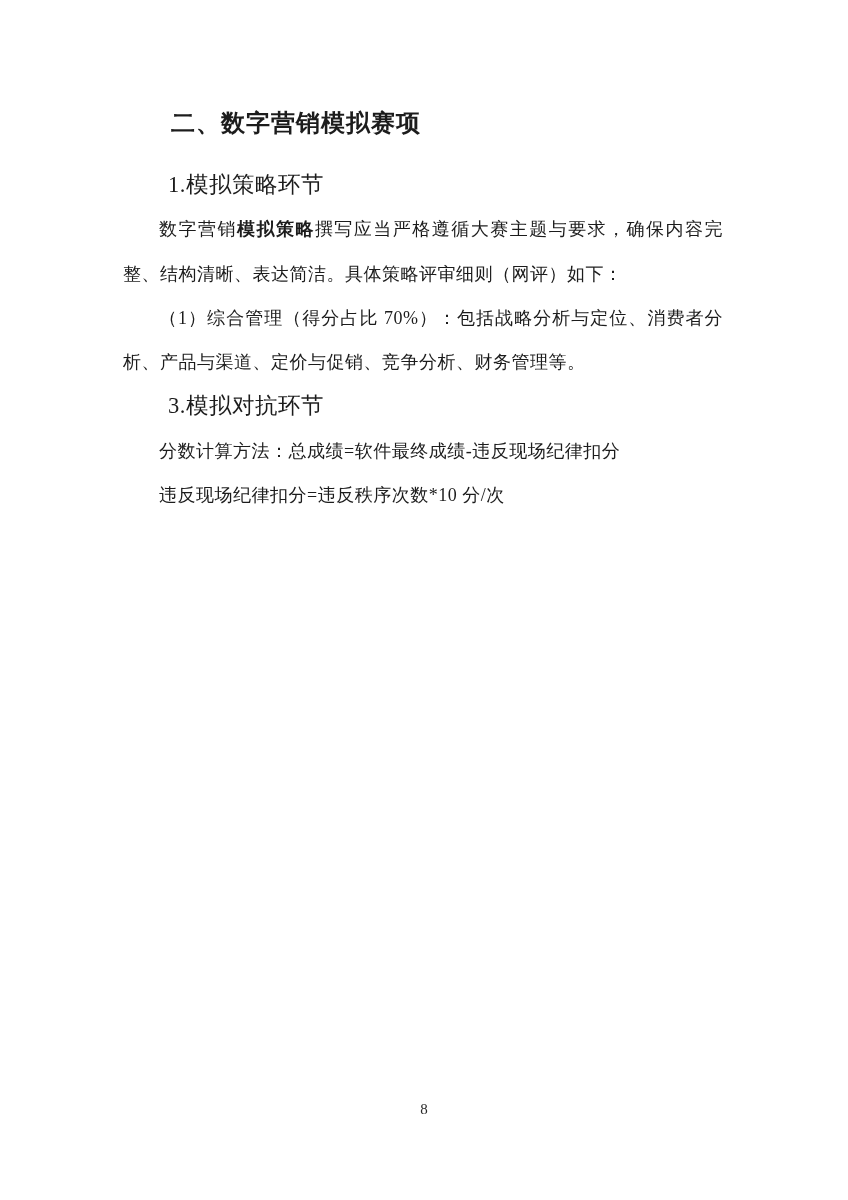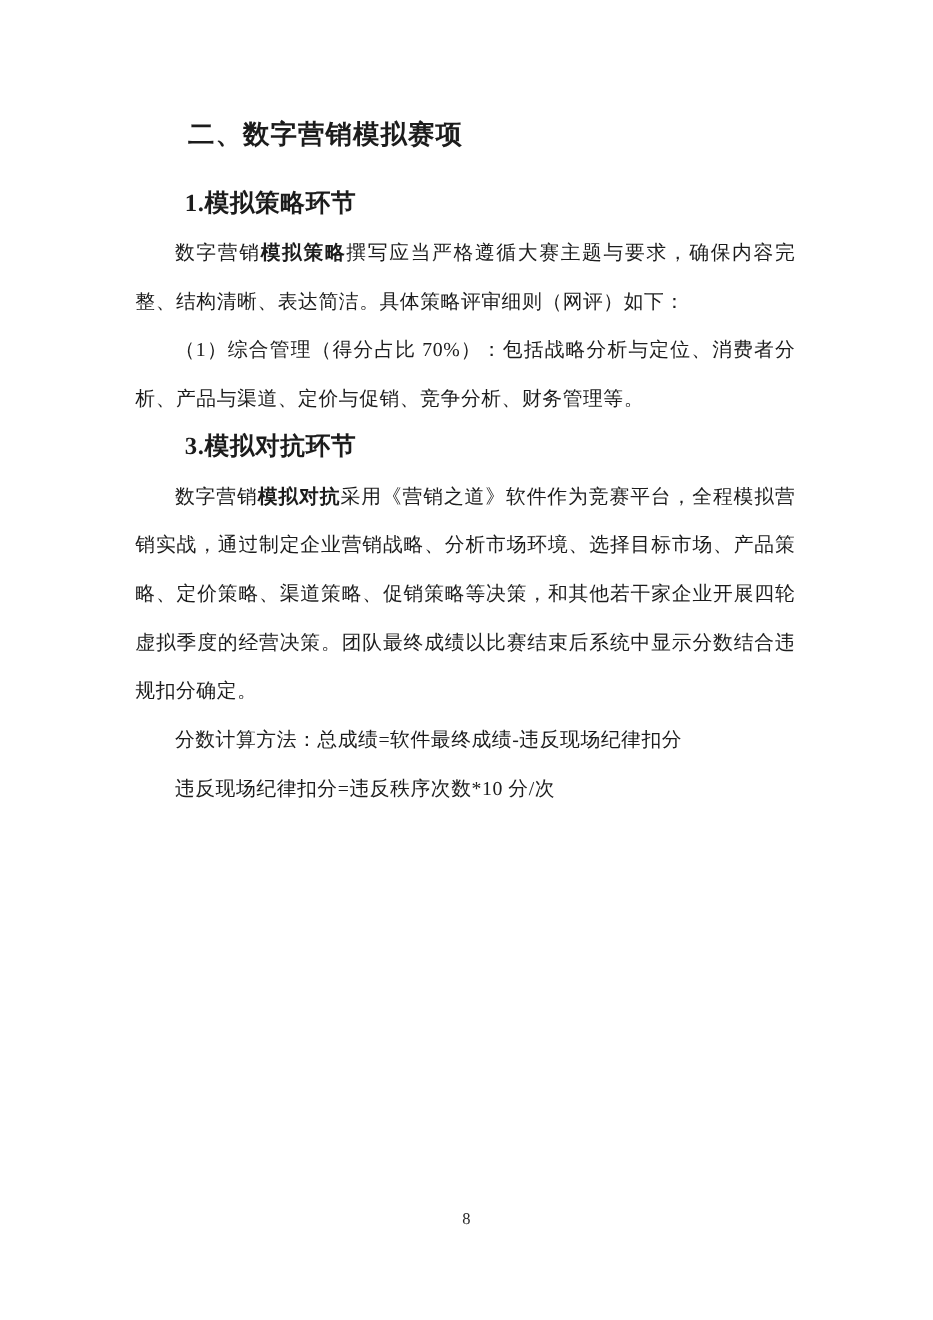--- a/index.html
+++ b/index.html
@@ -31,21 +31,21 @@
   h1.sec-heading {
     font-size: 24px;
     font-weight: 700;
     line-height: 46px;
     margin: 0 0 17px 0;
     text-indent: 2em;
     letter-spacing: 1px;
   }
   h2.sub-heading {
     font-size: 22.5px;
-    font-weight: 700;
+    font-weight: 400;
     line-height: 44.3px;
     margin: 0;
     text-indent: 2em;
     letter-spacing: 0.5px;
   }
   p.para {
     font-size: 18px;
     line-height: 44.3px;
     margin: 0;
     text-indent: 2em;
@@ -77,21 +77,20 @@
 
     <h2 class="sub-heading">1.模拟策略环节</h2>
 
     <p class="para"><span>数字营销</span><b>模拟策略</b><span>撰写应当严格遵循大赛主题与要求，确保内容完整、结构清晰、表达简洁。具体策略评审细则（网评）如下：</span></p>
 
     <p class="para">（1）综合管理（得分占比 70%）：包括战略分析与定位、消费者分析、产品与渠道、定价与促销、竞争分析、财务管理等。</p>
 
 
     <h2 class="sub-heading">3.模拟对抗环节</h2>
 
-    <p class="para"><span>数字营销</span><b>模拟对抗</b><span>采用《营销之道》软件作为竞赛平台，全程模拟营销实战，通过制定企业营销战略、分析市场环境、选择目标市场、产品策略、定价策略、渠道策略、促销策略等决策，和其他若干家企业开展四轮虚拟季度的经营决策。团队最终成绩以比赛结束后系统中显示分数结合违规扣分确定。</span></p>
 
     <p class="para">分数计算方法：总成绩=软件最终成绩-违反现场纪律扣分</p>
 
 
     <p class="para">违反现场纪律扣分=违反秩序次数*10 分/次</p>
 
   </div>
 
   <div class="footer">8</div>
 </div>

